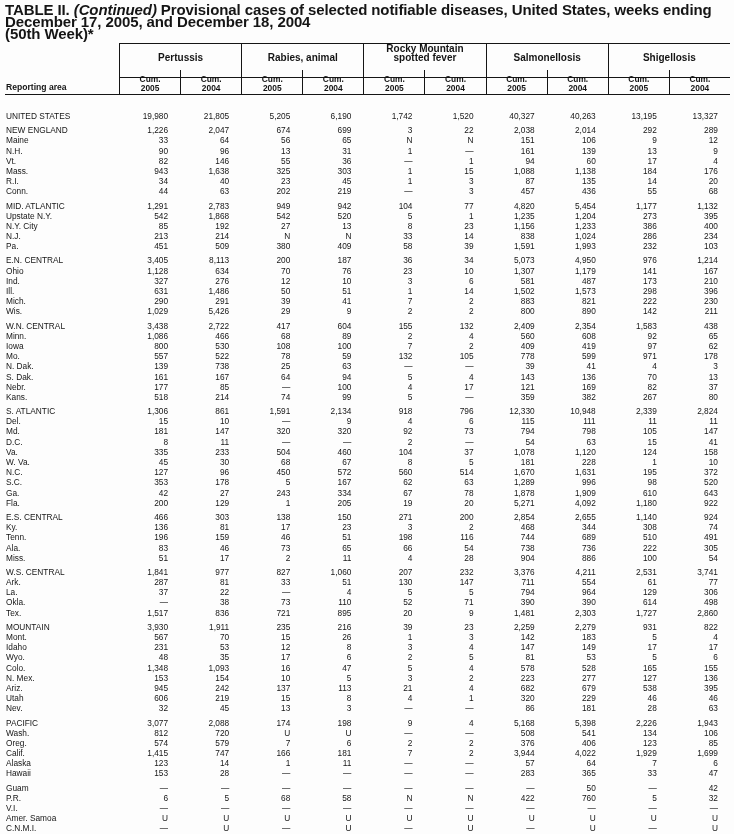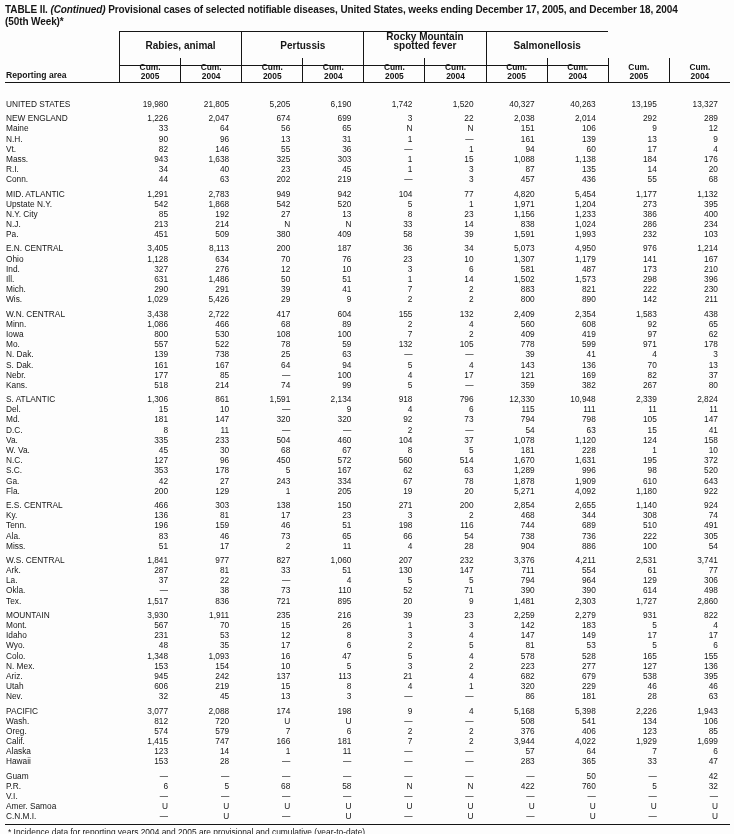--- a/index.html
+++ b/index.html
@@ -3,21 +3,21 @@
 <meta charset="utf-8">
 <style>
   html,body{margin:0;padding:0;}
   body{
     width:734px;height:834px;background:#fdfdfd;color:#151515;
     font-family:"Liberation Sans","DejaVu Sans",sans-serif;
     overflow:hidden;
   }
   .page{position:relative;padding:4px 4px 0 5px;width:725px;}
   
-  .title{font-size:10px;font-weight:bold;line-height:12px;letter-spacing:-0.1px;}
+  .title{font-size:15px;font-weight:bold;line-height:12px;letter-spacing:-0.1px;}
   .title .cont{font-style:italic;}
   
   .thead{margin-top:3px;border-bottom:1.6px solid #151515;}
   .hdrA{display:grid;grid-template-columns:114px repeat(5,122.2px);height:27px;}
   .hdrA .corner{}
   .hdrA .gcell{
     border-left:1px solid #151515;border-top:1px solid #151515;border-bottom:1px solid #151515;
     display:flex;flex-direction:column;justify-content:flex-end;align-items:center;
     font-weight:bold;font-size:10px;line-height:9.4px;text-align:center;padding-bottom:14px;
   }
@@ -55,31 +55,34 @@
 
   <div class="title">
     <div><span>TABLE II.</span> <span class="cont">(Continued)</span> <span>Provisional cases of selected notifiable diseases, United States, weeks ending December 17, 2005, and December 18, 2004</span></div>
     <div>(50th Week)*</div>
   </div>
 
   <div class="thead">
     <div class="hdrA" id="hdrA">
         <div class="corner"></div>
         <div class="gcell">
+          <div class="">Pertussis</div>
+        </div>
+        <div class="gcell">
           <div class="">Rabies, animal</div>
-        </div>
-        <div class="gcell">
-          <div class="">Pertussis</div>
         </div>
         <div class="gcell">
           <div class="">Rocky Mountain</div>
           <div class="">spotted fever</div>
         </div>
         <div class="gcell">
           <div class="">Salmonellosis</div>
+        </div>
+        <div class="gcell">
+          <div class="">Shigellosis</div>
         </div>
       </div>
     <div class="hdrB" id="hdrB">
         <div class="rlabel">Reporting area</div>
         <div class="scell">
           <div class="">Cum.</div>
           <div class="">2005</div>
         </div>
         <div class="scell">
           <div class="">Cum.</div>
@@ -244,21 +247,21 @@
           <div class="num">1,132</div>
         </div>
         <div class="trow">
           <div class="area">Upstate N.Y.</div>
           <div class="num">542</div>
           <div class="num">1,868</div>
           <div class="num">542</div>
           <div class="num">520</div>
           <div class="num">5</div>
           <div class="num">1</div>
-          <div class="num">1,971</div>
+          <div class="num">1,235</div>
           <div class="num">1,204</div>
           <div class="num">273</div>
           <div class="num">395</div>
         </div>
         <div class="trow">
           <div class="area">N.Y. City</div>
           <div class="num">85</div>
           <div class="num">192</div>
           <div class="num">27</div>
           <div class="num">13</div>

